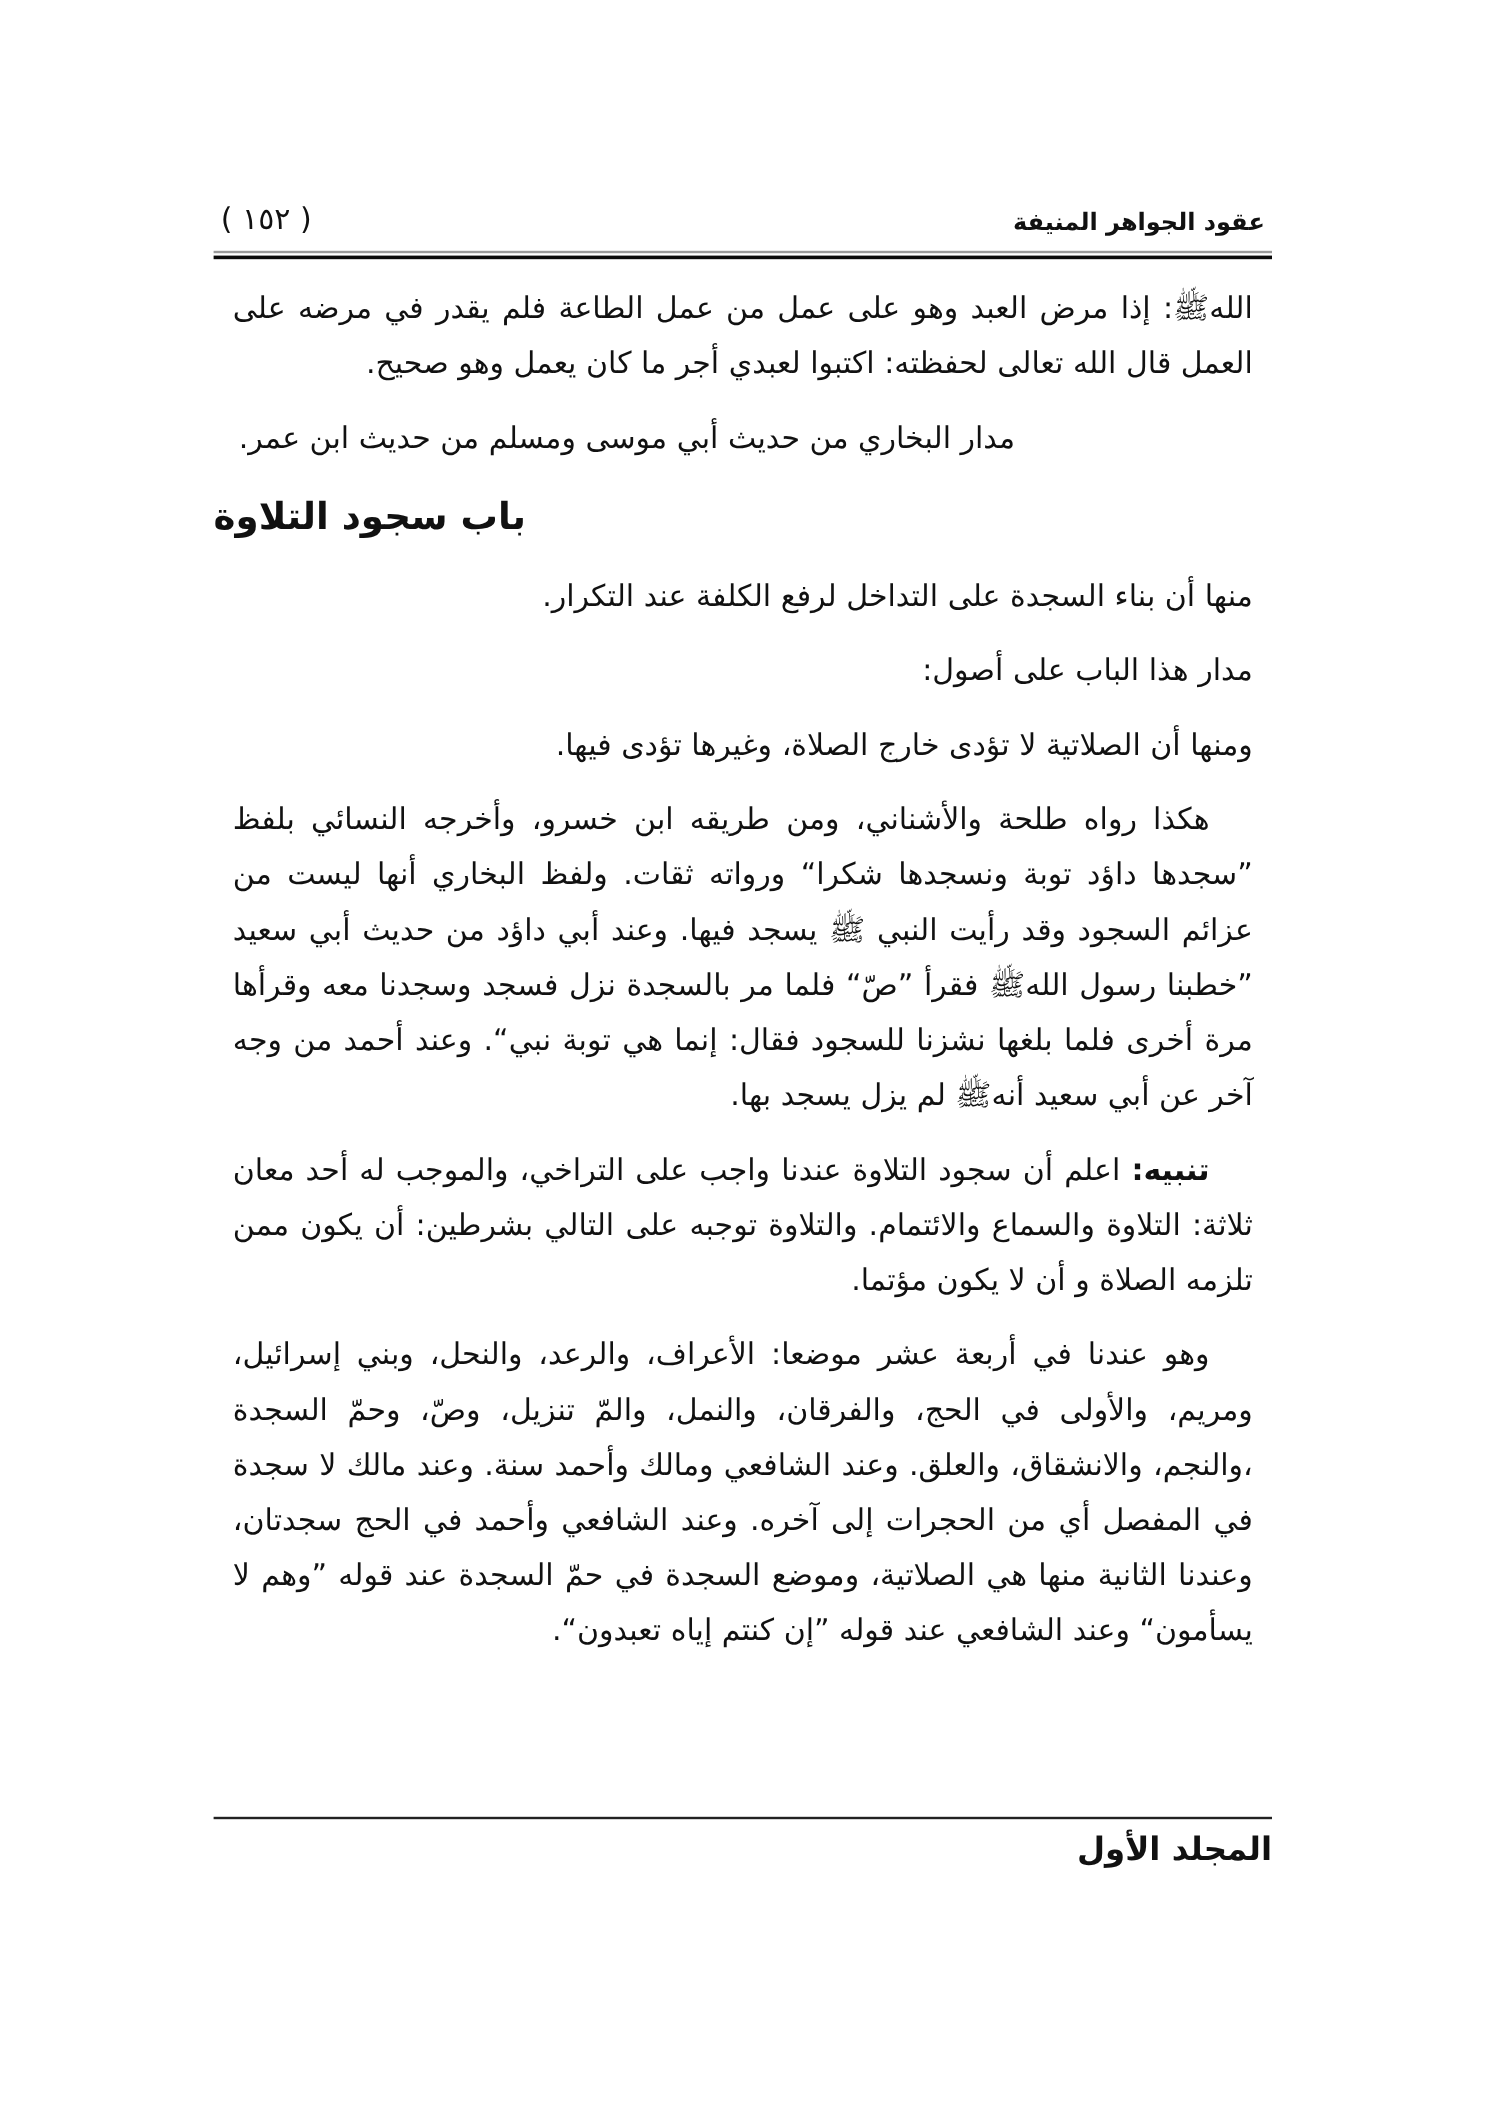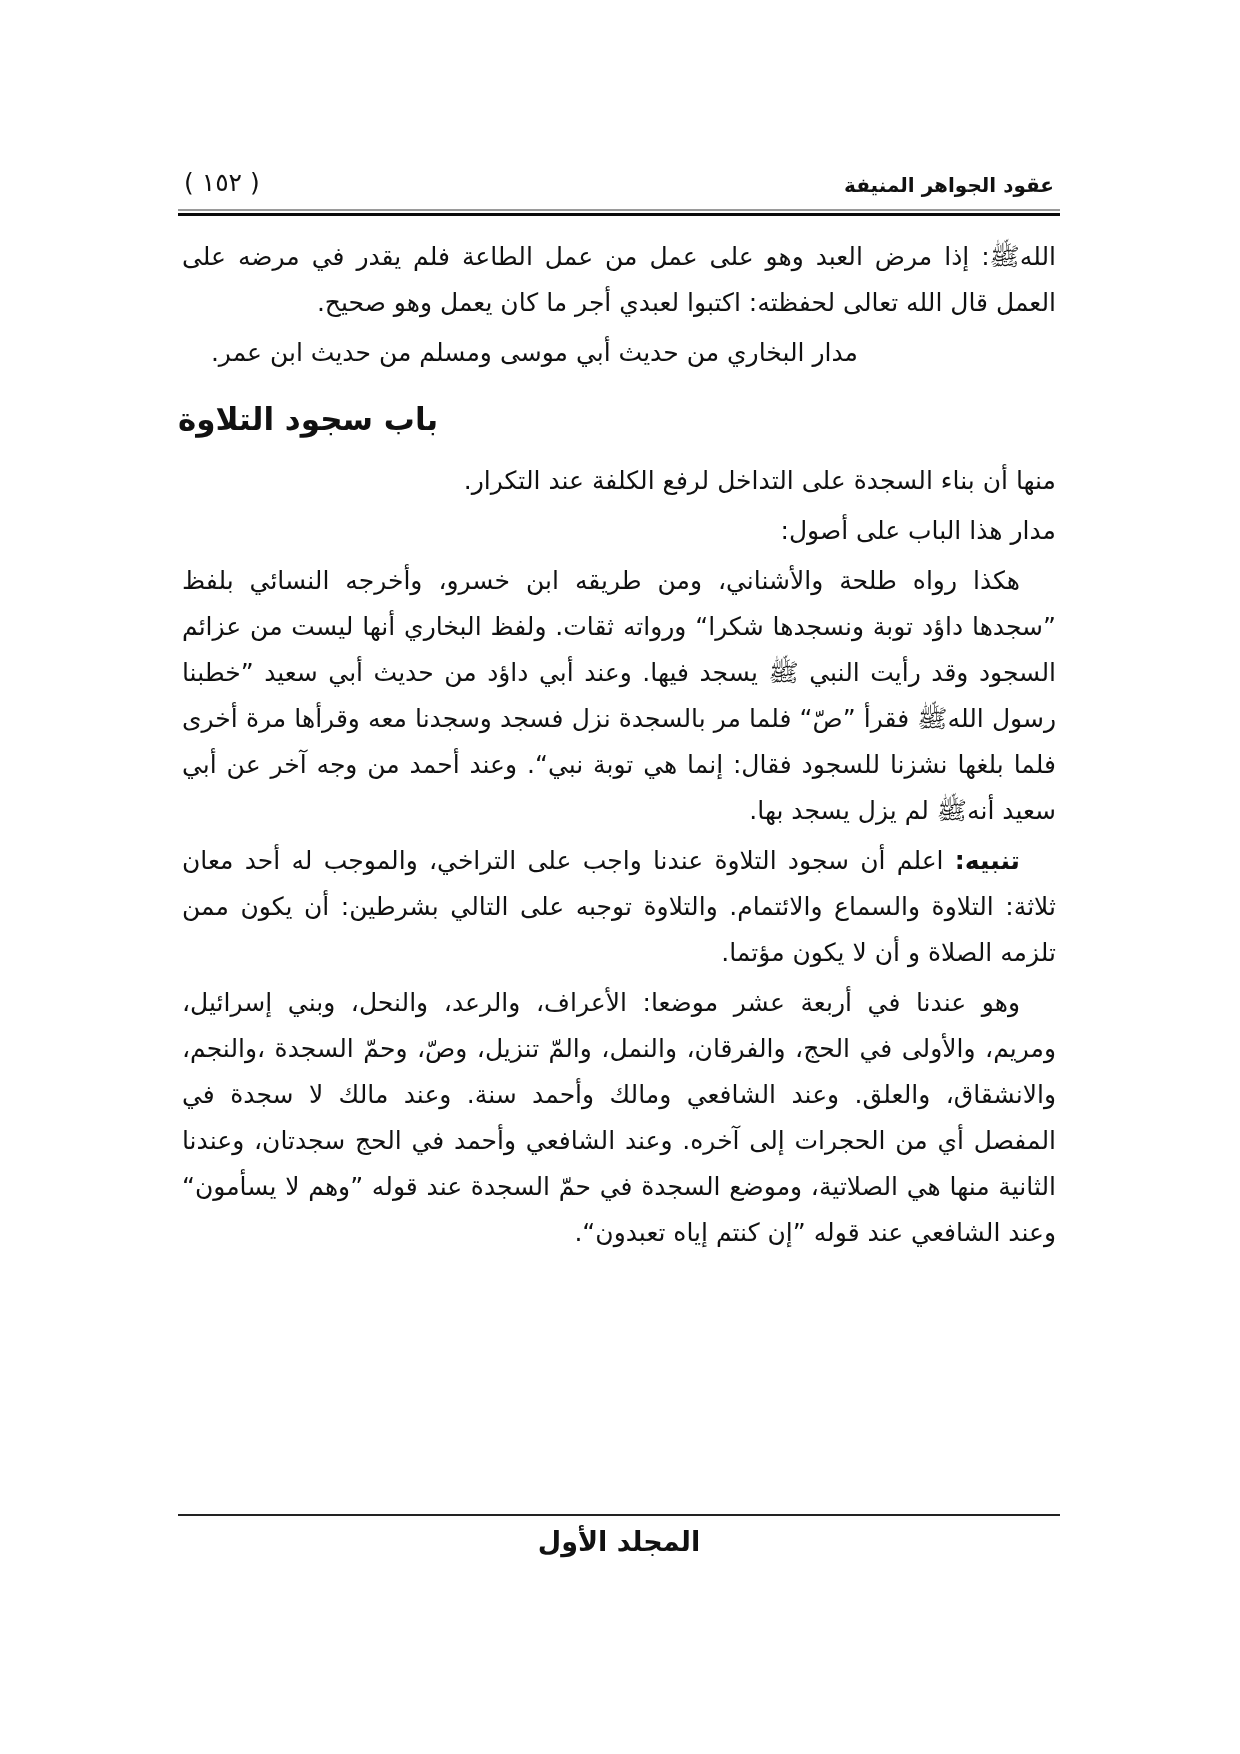--- a/index.html
+++ b/index.html
@@ -19,30 +19,30 @@
     padding:0 6px 12px 6px;
   }
   .book-title{font-weight:bold;font-size:20px;letter-spacing:0;}
   .page-number{font-size:25px;}
   .header-rule{
     height:2px;
     border-top:2px solid #9a9a9a;
     border-bottom:3px solid #0a0a0a;
   }
   .body-text{margin-top:18px;font-size:25px;line-height:46px;text-align:justify;}
-  .body-text p{margin:4px;}
+  .body-text p{margin:16px;}
   .indent-lg{text-indent:198px;}
   .indent-sm{text-indent:36px;}
   .indent-xs{text-indent:20px;}
   .heading{
     text-align:left;font-weight:bold;font-size:31px;
     margin:16px 0 12px;line-height:54px;text-indent:0;
   }
   .note-label{font-weight:bold;}
-  .footer{position:absolute;top:1514px;right:180px;width:882px;text-align:center;}
+  .footer{position:absolute;top:1514px;right:180px;width:882px;}
   .footer-rule{border-top:2px solid #222222;}
   .volume{display:inline-block;font-weight:bold;font-size:27px;margin-top:10px;}
 </style>
 </head>
 <body>
 
 <div class="page">
   <div class="content">
 
     <div class="header-row">
@@ -55,20 +55,21 @@
       <p>اللهﷺ: إذا مرض العبد وهو على عمل من عمل الطاعة فلم يقدر في مرضه على العمل قال الله تعالى لحفظته: اكتبوا لعبدي أجر ما كان يعمل وهو صحيح.</p>
 
       <p class="indent-lg">مدار البخاري من حديث أبي موسى ومسلم من حديث ابن عمر.</p>
 
       <div class="heading">باب سجود التلاوة</div>
 
       <p>منها أن بناء السجدة على التداخل لرفع الكلفة عند التكرار.</p>
 
       <p>مدار هذا الباب على أصول:</p>
 
+      <p>ومنها أن الصلاتية لا تؤدى خارج الصلاة، وغيرها تؤدى فيها.</p>
 
 
 
       <p class="indent-sm">هكذا رواه طلحة والأشناني، ومن طريقه ابن خسرو، وأخرجه النسائي بلفظ ”سجدها داؤد توبة ونسجدها شكرا“ ورواته ثقات. ولفظ البخاري أنها ليست من عزائم السجود وقد رأيت النبي ﷺ يسجد فيها. وعند أبي داؤد من حديث أبي سعيد ”خطبنا رسول اللهﷺ فقرأ ”صّ“ فلما مر بالسجدة نزل فسجد وسجدنا معه وقرأها مرة أخرى فلما بلغها نشزنا للسجود فقال: إنما هي توبة نبي“. وعند أحمد من وجه آخر عن أبي سعيد أنهﷺ لم يزل يسجد بها.</p>
 
       <p class="indent-sm">
         <span class="note-label">تنبيه:</span>
         <span>اعلم أن سجود التلاوة عندنا واجب على التراخي، والموجب له أحد معان ثلاثة: التلاوة والسماع والائتمام. والتلاوة توجبه على التالي بشرطين: أن يكون ممن تلزمه الصلاة و أن لا يكون مؤتما.</span>
       </p>
 

